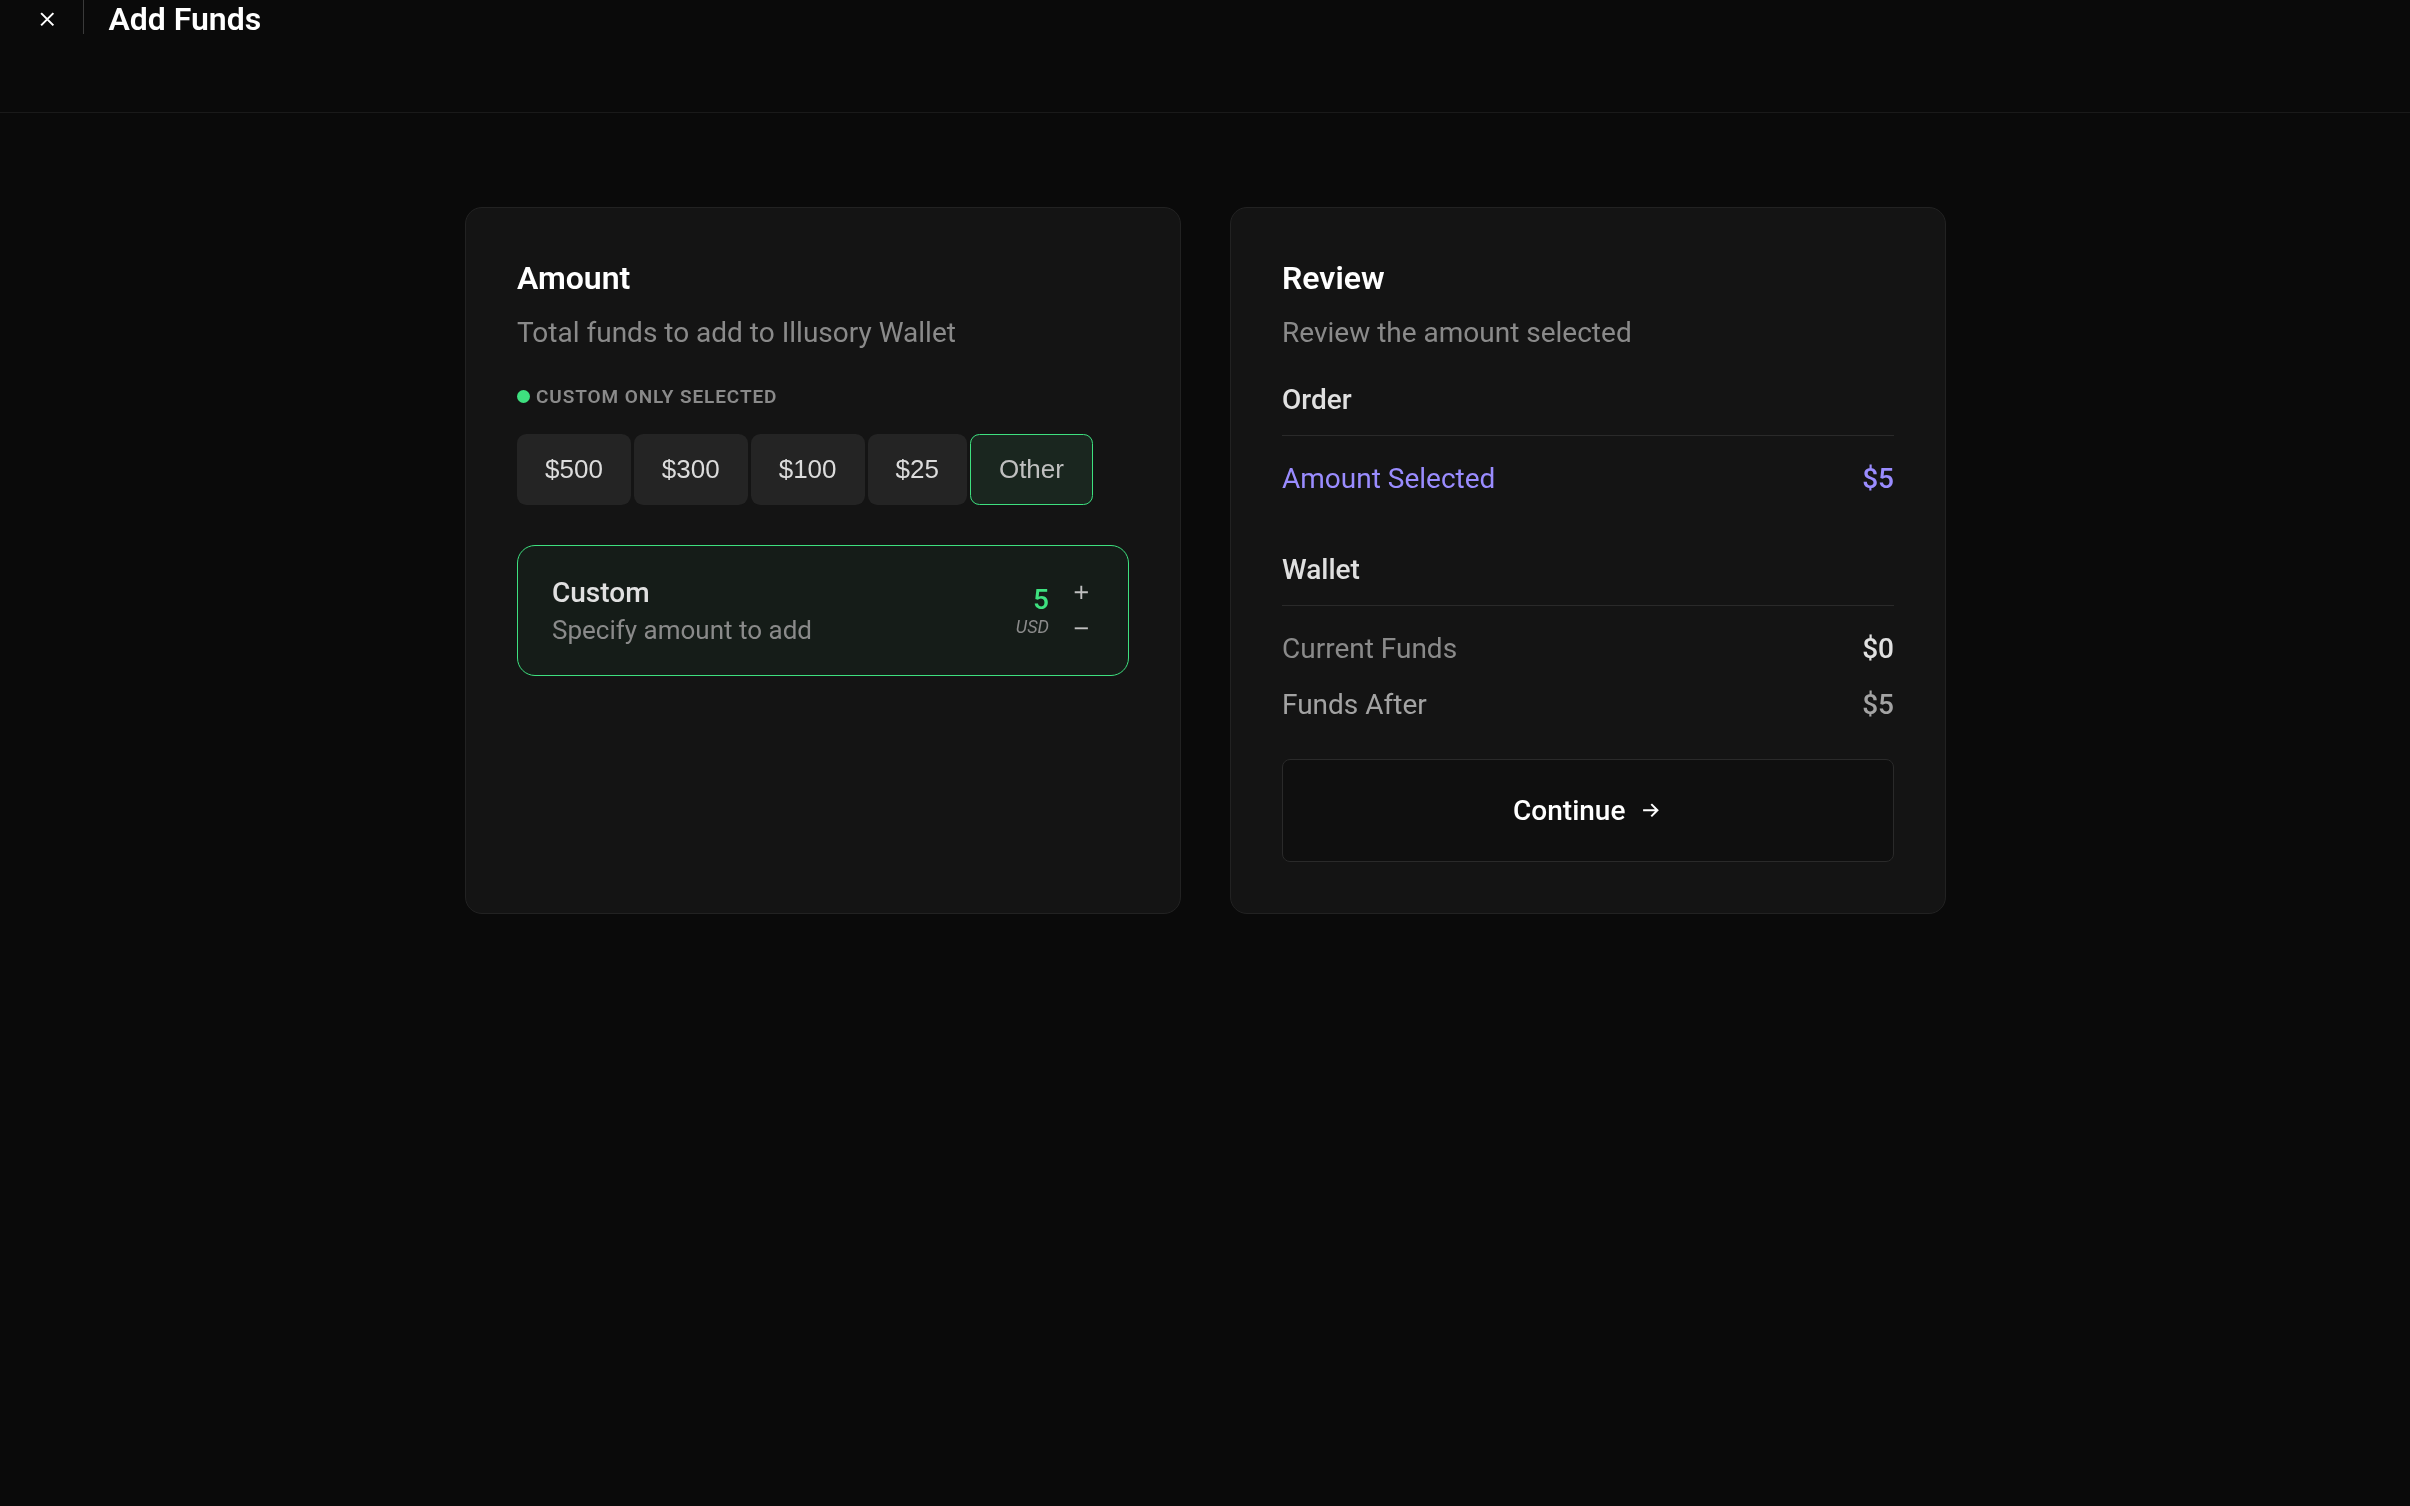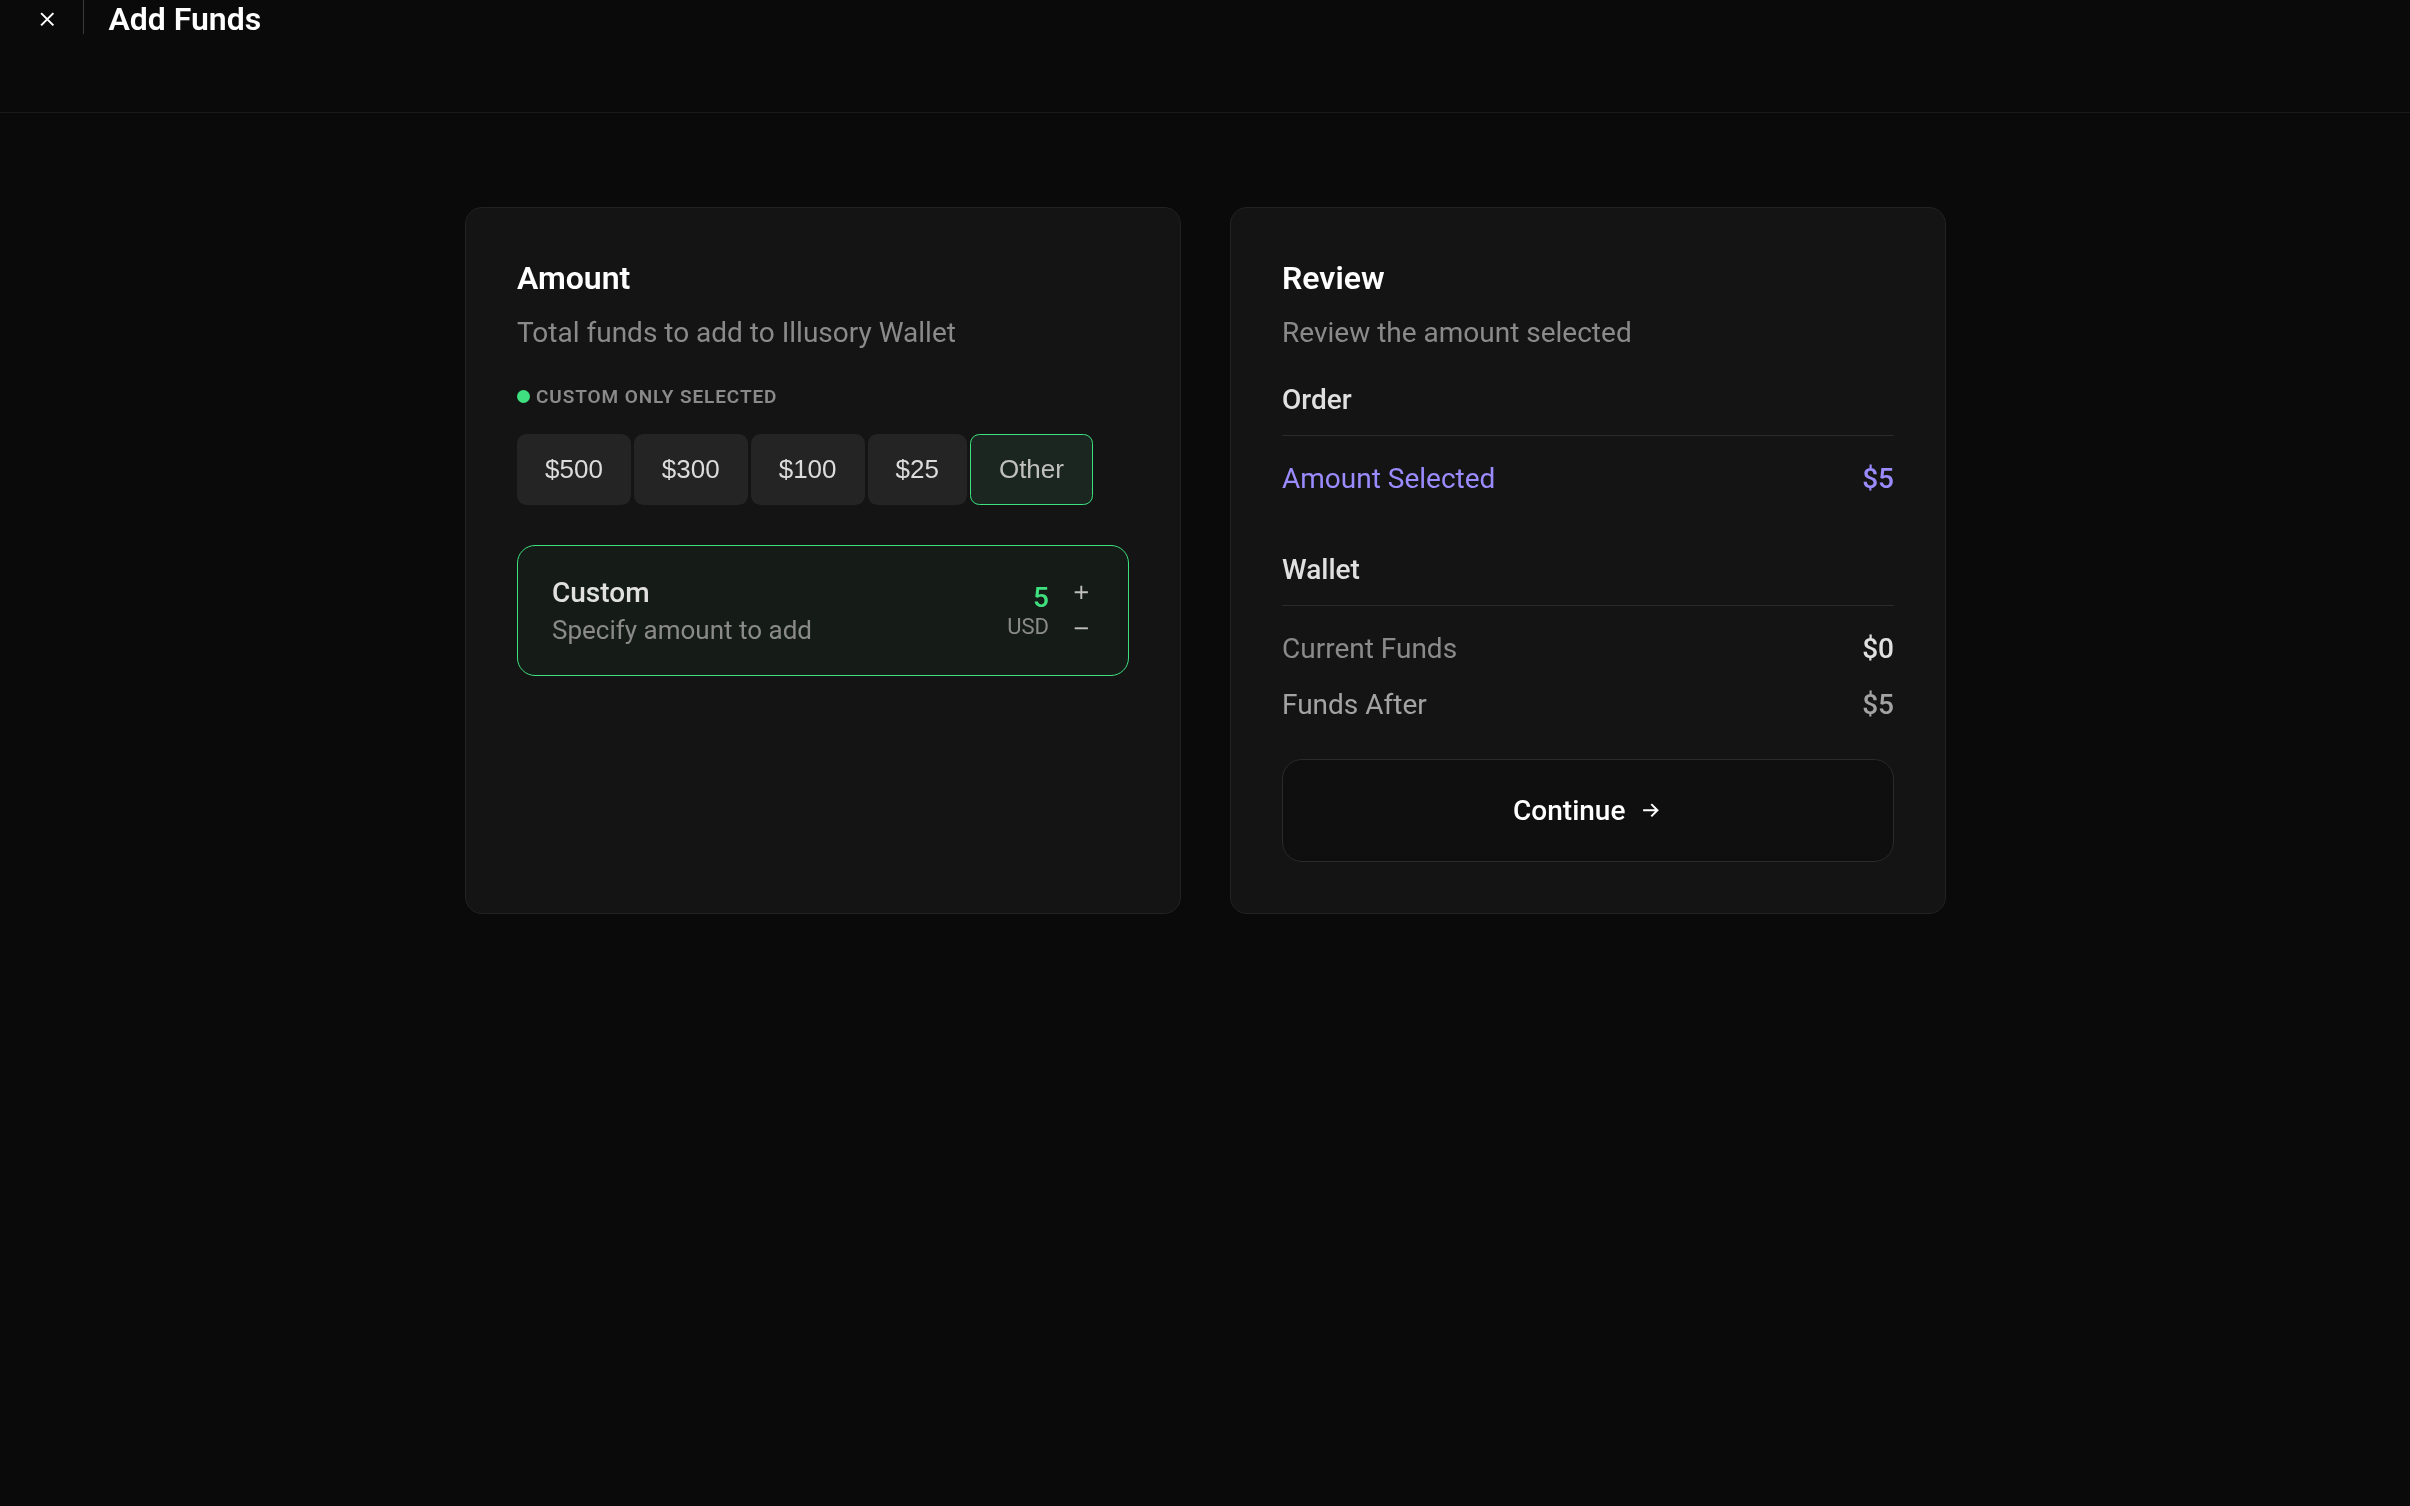--- a/index.html
+++ b/index.html
@@ -166,22 +166,23 @@
       align-items: flex-end;
     }
 
     .custom-value {
       font-size: 28px;
       font-weight: 500;
       color: #3ee07f;
     }
 
     .custom-currency {
-      font-size: 22px;
-      color: #8a8a8a;
+      font-size: 18px;
+      color: #8a8a8a;
+      font-style: italic;
     }
 
     .stepper-col {
       display: flex;
       flex-direction: column;
       gap: 9.4px;
     }
 
     .stepper-btn {
       width: 26px;
@@ -246,21 +247,21 @@
     }
 
     .section-spacer {
       height: 36px;
     }
 
     .continue-btn {
       width: 100%;
       background: #0f0f0f;
       border: 0.9px solid #2a2a2a;
-      border-radius: 20px;
+      border-radius: 8px;
       padding: 34px 0;
       display: flex;
       align-items: center;
       justify-content: center;
       gap: 13px;
       cursor: pointer;
       margin-top: 38px;
     }
 
     .continue-text {

